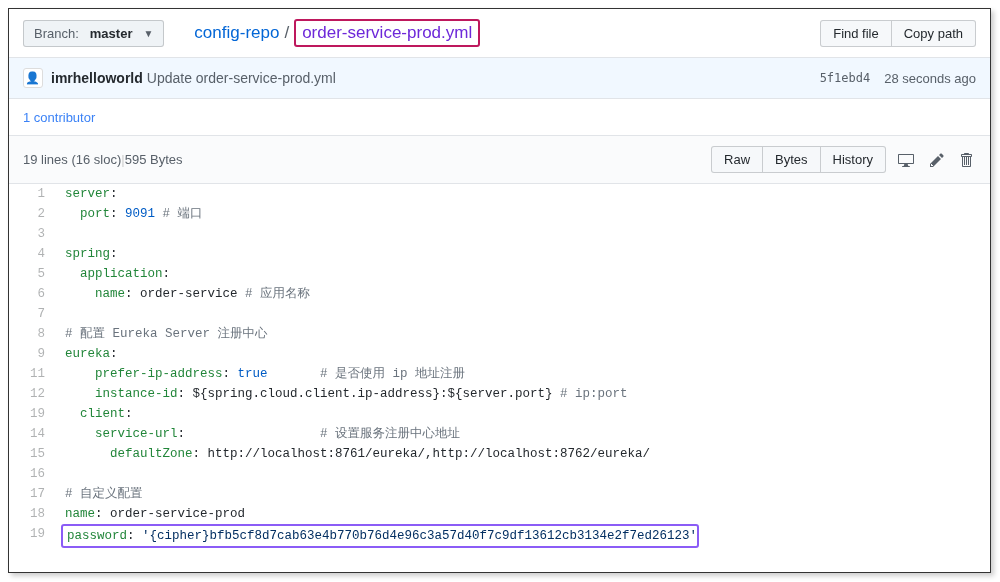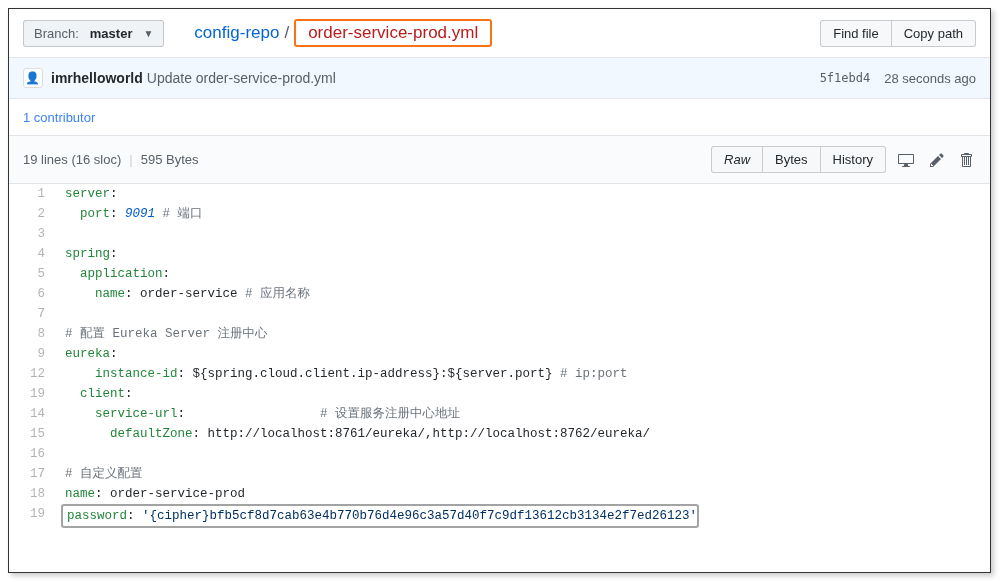--- a/index.html
+++ b/index.html
@@ -42,24 +42,24 @@
 .breadcrumb {
   margin-left: 14px;
   font-size: 17px;
   display: flex;
   align-items: center;
   gap: 2px;
 }
 .breadcrumb .repo-link { color: #0366d6; text-decoration: none; margin-left: 16px; }
 .breadcrumb .sep { color: #586069; padding: 0 3px; }
 .filename-box {
-  border: 2px solid #f97316;
-  border-radius: 3px;
-  padding: 2px 12px;
-  color: #b91c1c;
+  border: 2px solid #be185d;
+  border-radius: 3px;
+  padding: 2px 6px;
+  color: #6d28d9;
   font-weight: 400;
 }
 .header-spacer { flex: 1; }
 .right-btn-group { display: flex; align-items: flex-end; }
 .btn {
   background: #f6f8fa;
   border: 1px solid rgba(27,31,35,.2);
   padding: 5px 12px;
   font-size: 13px;
   color: #24292e;
@@ -94,52 +94,52 @@
   border-bottom: 1px solid #e1e4e8;
 }
 .contrib-row a { color: #3b82f6; text-decoration: none; font-size: 13px; }
 .file-header {
   padding: 10px 14px;
   border-bottom: 1px solid #e1e4e8;
   display: flex;
   align-items: center;
   background: #fafbfc;
 }
-.file-info { color: #586069; font-size: 13px; display: flex; gap: 8px; }
+.file-info { color: #586069; font-size: 13px; display: flex; }
 .file-info .divider { color: #ccc; }
 .file-spacer { flex: 1; }
 .file-actions { display: flex; align-items: center; gap: 8px; }
 .btn-group-tight { display: flex; }
 .btn-group-tight .btn { border-right: none; border-radius: 0; font-weight: 500; }
-.btn-group-tight .btn:first-child { border-radius: 3px 0 0 3px; font-style: italic; }
+.btn-group-tight .btn:first-child { border-radius: 3px 0 0 3px; }
 .btn-group-tight .btn:last-child { border-radius: 0 3px 3px 0; border-right: 1px solid rgba(27,31,35,.2); }
 .icon-btn { color: #586069; cursor: pointer; padding: 4px; }
 .icon-btn svg { display: block; }
 .code-area {
   font-family: SFMono-Regular, Consolas, "Liberation Mono", Menlo, monospace;
   font-size: 12.5px;
   line-height: 20px;
 }
 .code-line { display: flex; }
 .line-num {
   width: 50px;
   text-align: right;
   padding-right: 14px;
   color: rgba(27,31,35,.35);
   user-select: none;
   flex-shrink: 0;
 }
 .line-content { white-space: pre; padding-left: 6px; flex: 1; }
 .hl-key { color: #22863a; }
 .hl-str { color: #032f62; }
-.hl-num { color: #005cc5; font-style: italic; }
+.hl-num { color: #005cc5; }
 .hl-bool { color: #005cc5; }
 .hl-comment { color: #6a737d; }
 .highlight-line .line-content {
-  border: 2px solid #a3a3a3;
+  border: 2px solid #8b5cf6;
   border-radius: 3px;
   padding-left: 4px;
   margin-left: 2px;
   margin-right: 320px;
 }
 </style>
 </head>
 <body>
 
 <div class="outer-frame">
@@ -237,20 +237,24 @@
       </div>
       <div class="code-line">
         <div class="line-num">8</div>
         <div class="line-content"><span class="hl-comment"># 配置 Eureka Server 注册中心</span></div>
       </div>
       <div class="code-line">
         <div class="line-num">9</div>
         <div class="line-content"><span class="hl-key">eureka</span><span>:</span></div>
       </div>
       <div class="code-line">
+        <div class="line-num">11</div>
+        <div class="line-content"><span>    </span><span class="hl-key">prefer-ip-address</span><span>: </span><span class="hl-bool">true</span><span>       </span><span class="hl-comment"># 是否使用 ip 地址注册</span></div>
+      </div>
+      <div class="code-line">
         <div class="line-num">12</div>
         <div class="line-content"><span>    </span><span class="hl-key">instance-id</span><span>: ${spring.cloud.client.ip-address}:${server.port} </span><span class="hl-comment"># ip:port</span></div>
       </div>
       <div class="code-line">
         <div class="line-num">19</div>
         <div class="line-content"><span>  </span><span class="hl-key">client</span><span>:</span></div>
       </div>
       <div class="code-line">
         <div class="line-num">14</div>
         <div class="line-content"><span>    </span><span class="hl-key">service-url</span><span>:                  </span><span class="hl-comment"># 设置服务注册中心地址</span></div>

